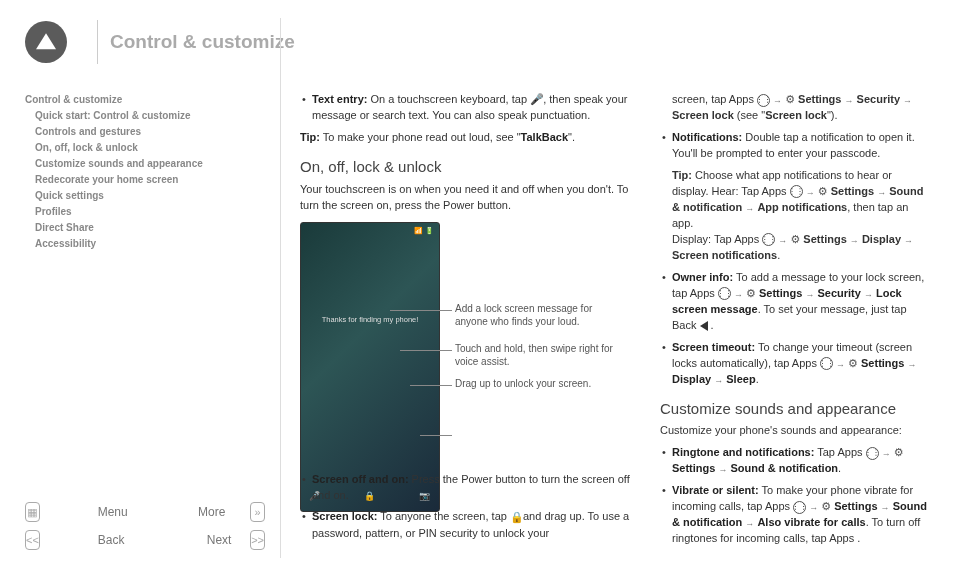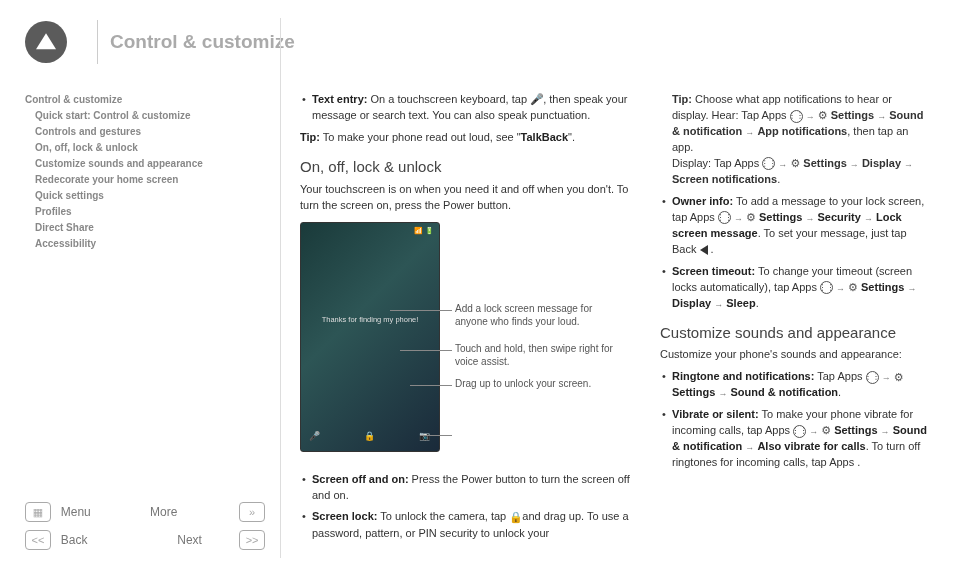--- a/index.html
+++ b/index.html
@@ -8,37 +8,37 @@
   .logo { width: 42px; height: 42px; border-radius: 50%; background: #5b5b5b; position: relative; margin-right: 30px; }
   .logo::after { content: ''; position: absolute; top: 50%; left: 50%; transform: translate(-50%, -55%); width: 0; height: 0; border-left: 10px solid transparent; border-right: 10px solid transparent; border-bottom: 16px solid #fff; }
   .vline { width: 1px; height: 44px; background: #ccc; margin-right: 12px; }
   .title { font-size: 19px; font-weight: bold; color: #aaa; }
   .sidebar { position: absolute; left: 25px; top: 92px; width: 230px; }
   .sidebar .top-link { font-weight: bold; color: #888; font-size: 10px; line-height: 1.6; }
   .sidebar .sub-link { font-weight: bold; color: #888; font-size: 10px; line-height: 1.6; padding-left: 10px; display: block; }
   .footer { position: absolute; left: 25px; bottom: 18px; width: 240px; }
   .footer-row { display: flex; align-items: center; margin-bottom: 8px; gap: 10px; }
   .foot-icon { width: 26px; height: 20px; border: 1.5px solid #aaa; border-radius: 4px; display: inline-flex; align-items: center; justify-content: center; color: #aaa; font-size: 11px; }
-  .foot-label { color: #777; font-size: 12px; width: 80px; }
+  .foot-label { color: #777; font-size: 12px; width: 80px; margin-left: 48px; }
   .divider { position: absolute; left: 280px; top: 18px; width: 1px; height: 540px; background: #ddd; }
   .col1 { position: absolute; left: 300px; top: 92px; width: 330px; line-height: 1.45; }
   .col2 { position: absolute; left: 660px; top: 92px; width: 270px; line-height: 1.45; }
   .bullet { position: relative; padding-left: 12px; margin-bottom: 6px; }
   .bullet::before { content: '•'; position: absolute; left: 2px; top: 0; }
   .bullet b, .para b, h2 { color: #222; }
   h2 { font-size: 15px; font-weight: normal; color: #444; margin: 10px 0 4px 0; }
   .para { margin-bottom: 6px; }
   .inline-icon { display:inline-flex; width:13px; height:13px; border:1px solid #555; border-radius:50%; font-size:8px; align-items:center; justify-content:center; vertical-align:middle; line-height:1;}
   .gear-icon { display:inline-block; font-size:11px; vertical-align:middle; color:#555;}
   .arrow { color:#777; font-size:9px; }
   .mic-icon { display:inline-flex; width:10px; font-size:11px; vertical-align:middle; }
   .lock-icon { display:inline-flex; width:10px; font-size:11px; vertical-align:middle; }
   .back-tri { display:inline-block; width:0;height:0;border-top:5px solid transparent;border-bottom:5px solid transparent;border-right:8px solid #333;vertical-align:middle;}
   .phone-fig { position: relative; margin: 8px 0 10px 0; height: 240px; }
-  .phone { position:absolute; left:0; top:0; width:140px; height:230px; background:linear-gradient(135deg,#1a3a3a 0%,#2d5555 40%,#1a2a3a 100%); border-radius:3px; border:1px solid #333;text-decoration:underline;}
+  .phone { position:absolute; left:0; top:0; width:140px; height:290px; background:linear-gradient(135deg,#1a3a3a 0%,#2d5555 40%,#1a2a3a 100%); border-radius:3px; border:1px solid #333;text-decoration:underline;}
   .phone-status { position:absolute; top:3px; right:5px; color:#ccc; font-size:7px;}
   .phone-msg { position:absolute; top:92px; left:0; right:0; text-align:center; color:#ddd; font-size:7.5px;}
   .phone-bottom { position:absolute; bottom:8px; left:8px; right:8px; display:flex; justify-content:space-between; color:#ccc; font-size:9px;}
   .callout { position:absolute; left:155px; width:170px; font-size:10px; color:#555; line-height:1.3;}
   .callout-line { position:absolute; height:1px; background:#888;}
   .sub { padding-left:12px; margin-bottom:6px;}
 </style>
 </head>
 <body>
 
@@ -104,26 +104,32 @@
     <div class="callout-line" style="top:88px;left:90px;width:62px"></div>
     <div class="callout-line" style="top:128px;left:100px;width:52px"></div>
     <div class="callout-line" style="top:163px;left:110px;width:42px"></div>
     <div class="callout-line" style="top:213px;left:120px;width:32px"></div>
   </div>
 
   <div class="bullet">
     <b>Screen off and on:</b><span> Press the Power button to turn the screen off and on.</span>
   </div>
   <div class="bullet">
-    <b>Screen lock:</b><span> To unlock the camera, tap </span><span class="lock-icon">🔒</span><span> and drag up. To use a password, pattern, or PIN security to unlock your</span>
+    <b>Screen lock:</b><span> To anyone the screen, tap </span><span class="lock-icon">🔒</span><span> and drag up. To use a password, pattern, or PIN security to unlock your</span>
   </div>
 </div>
 
 <div class="col2">
+  <div class="sub">
+    <span>screen, tap Apps </span><span class="inline-icon">⋮⋮</span> <span class="arrow">→</span> <span class="gear-icon">⚙</span> <b>Settings</b> <span class="arrow">→</span> <b>Security</b> <span class="arrow">→</span> <b>Screen lock</b><span> (see "</span><b>Screen lock</b><span>").</span>
+  </div>
 
+  <div class="bullet">
+    <b>Notifications:</b><span> Double tap a notification to open it. You'll be prompted to enter your passcode.</span>
+  </div>
   <div class="sub">
     <b>Tip:</b><span> Choose what app notifications to hear or display. Hear: Tap Apps </span><span class="inline-icon">⋮⋮</span> <span class="arrow">→</span> <span class="gear-icon">⚙</span> <b>Settings</b> <span class="arrow">→</span> <b>Sound &amp; notification</b> <span class="arrow">→</span> <b>App notifications</b><span>, then tap an app.</span><br>
     <span>Display: Tap Apps </span><span class="inline-icon">⋮⋮</span> <span class="arrow">→</span> <span class="gear-icon">⚙</span> <b>Settings</b> <span class="arrow">→</span> <b>Display</b> <span class="arrow">→</span> <b>Screen notifications</b>.
   </div>
 
   <div class="bullet">
     <b>Owner info:</b><span> To add a message to your lock screen, tap Apps </span><span class="inline-icon">⋮⋮</span> <span class="arrow">→</span> <span class="gear-icon">⚙</span> <b>Settings</b> <span class="arrow">→</span> <b>Security</b> <span class="arrow">→</span> <b>Lock screen message</b><span>. To set your message, just tap Back </span><span class="back-tri"></span> .
   </div>
 
   <div class="bullet">

